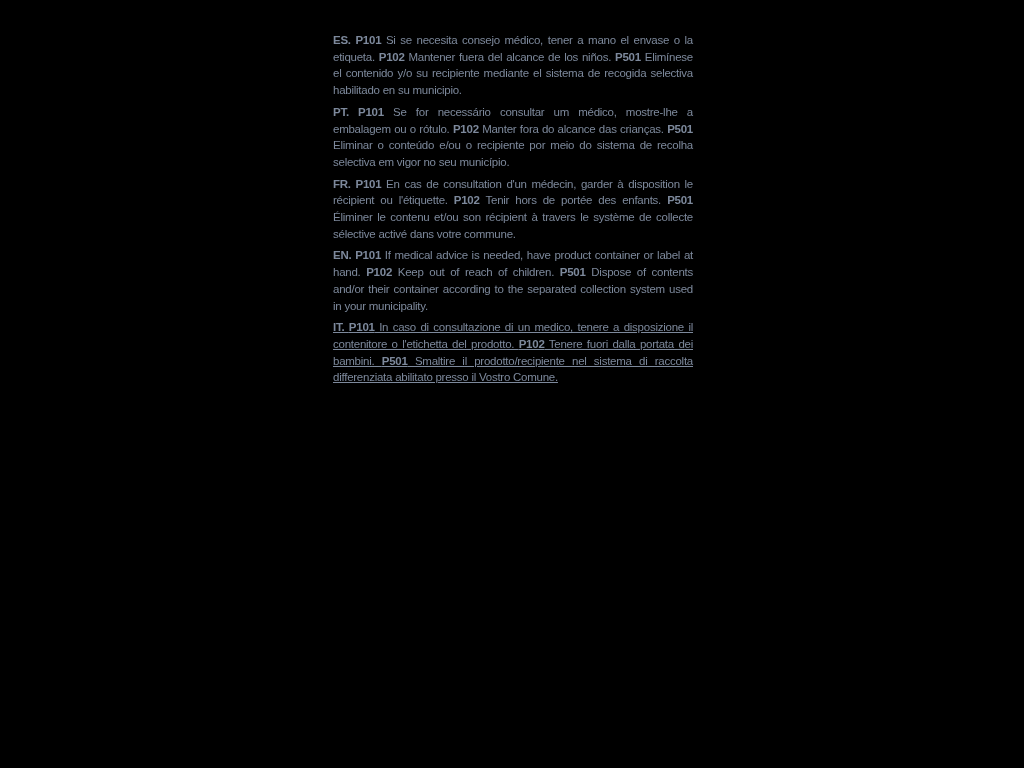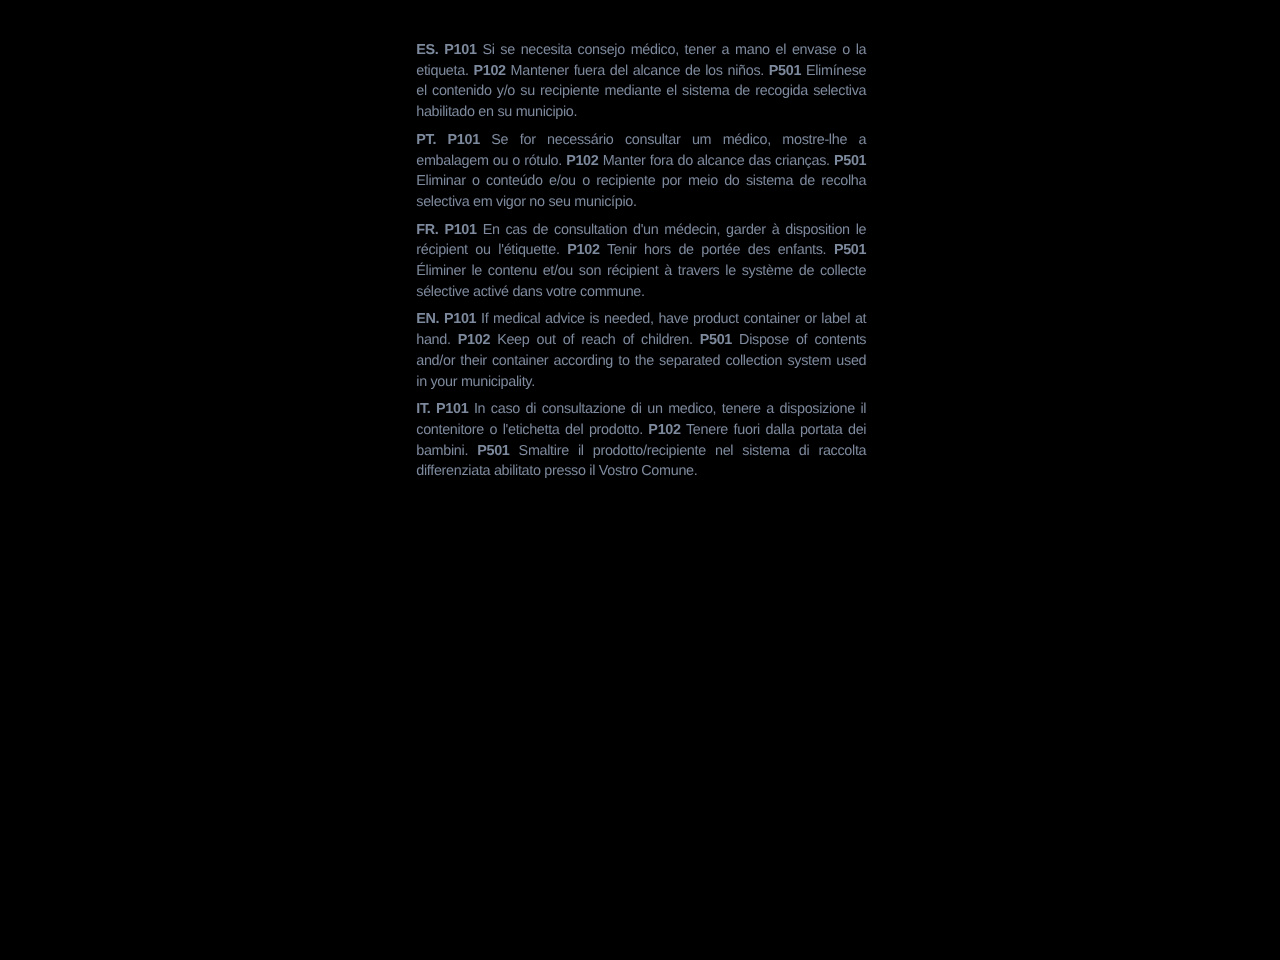--- a/index.html
+++ b/index.html
@@ -36,20 +36,21 @@
     line-height: 16.7px;
     letter-spacing: -0.25px;
     text-align: justify;
   }
   .stmt {
     margin: 0 0 5px 0;
     padding: 0;
   }
   .stmt:last-child {
     margin-bottom: 0;
+    text-decoration: underline;
   }
   .lang-code, .p-code {
     font-weight: bold;
   }
 </style>
 </head>
 <body>
 
 <div class="label-canvas">
   <div class="statements-block">

